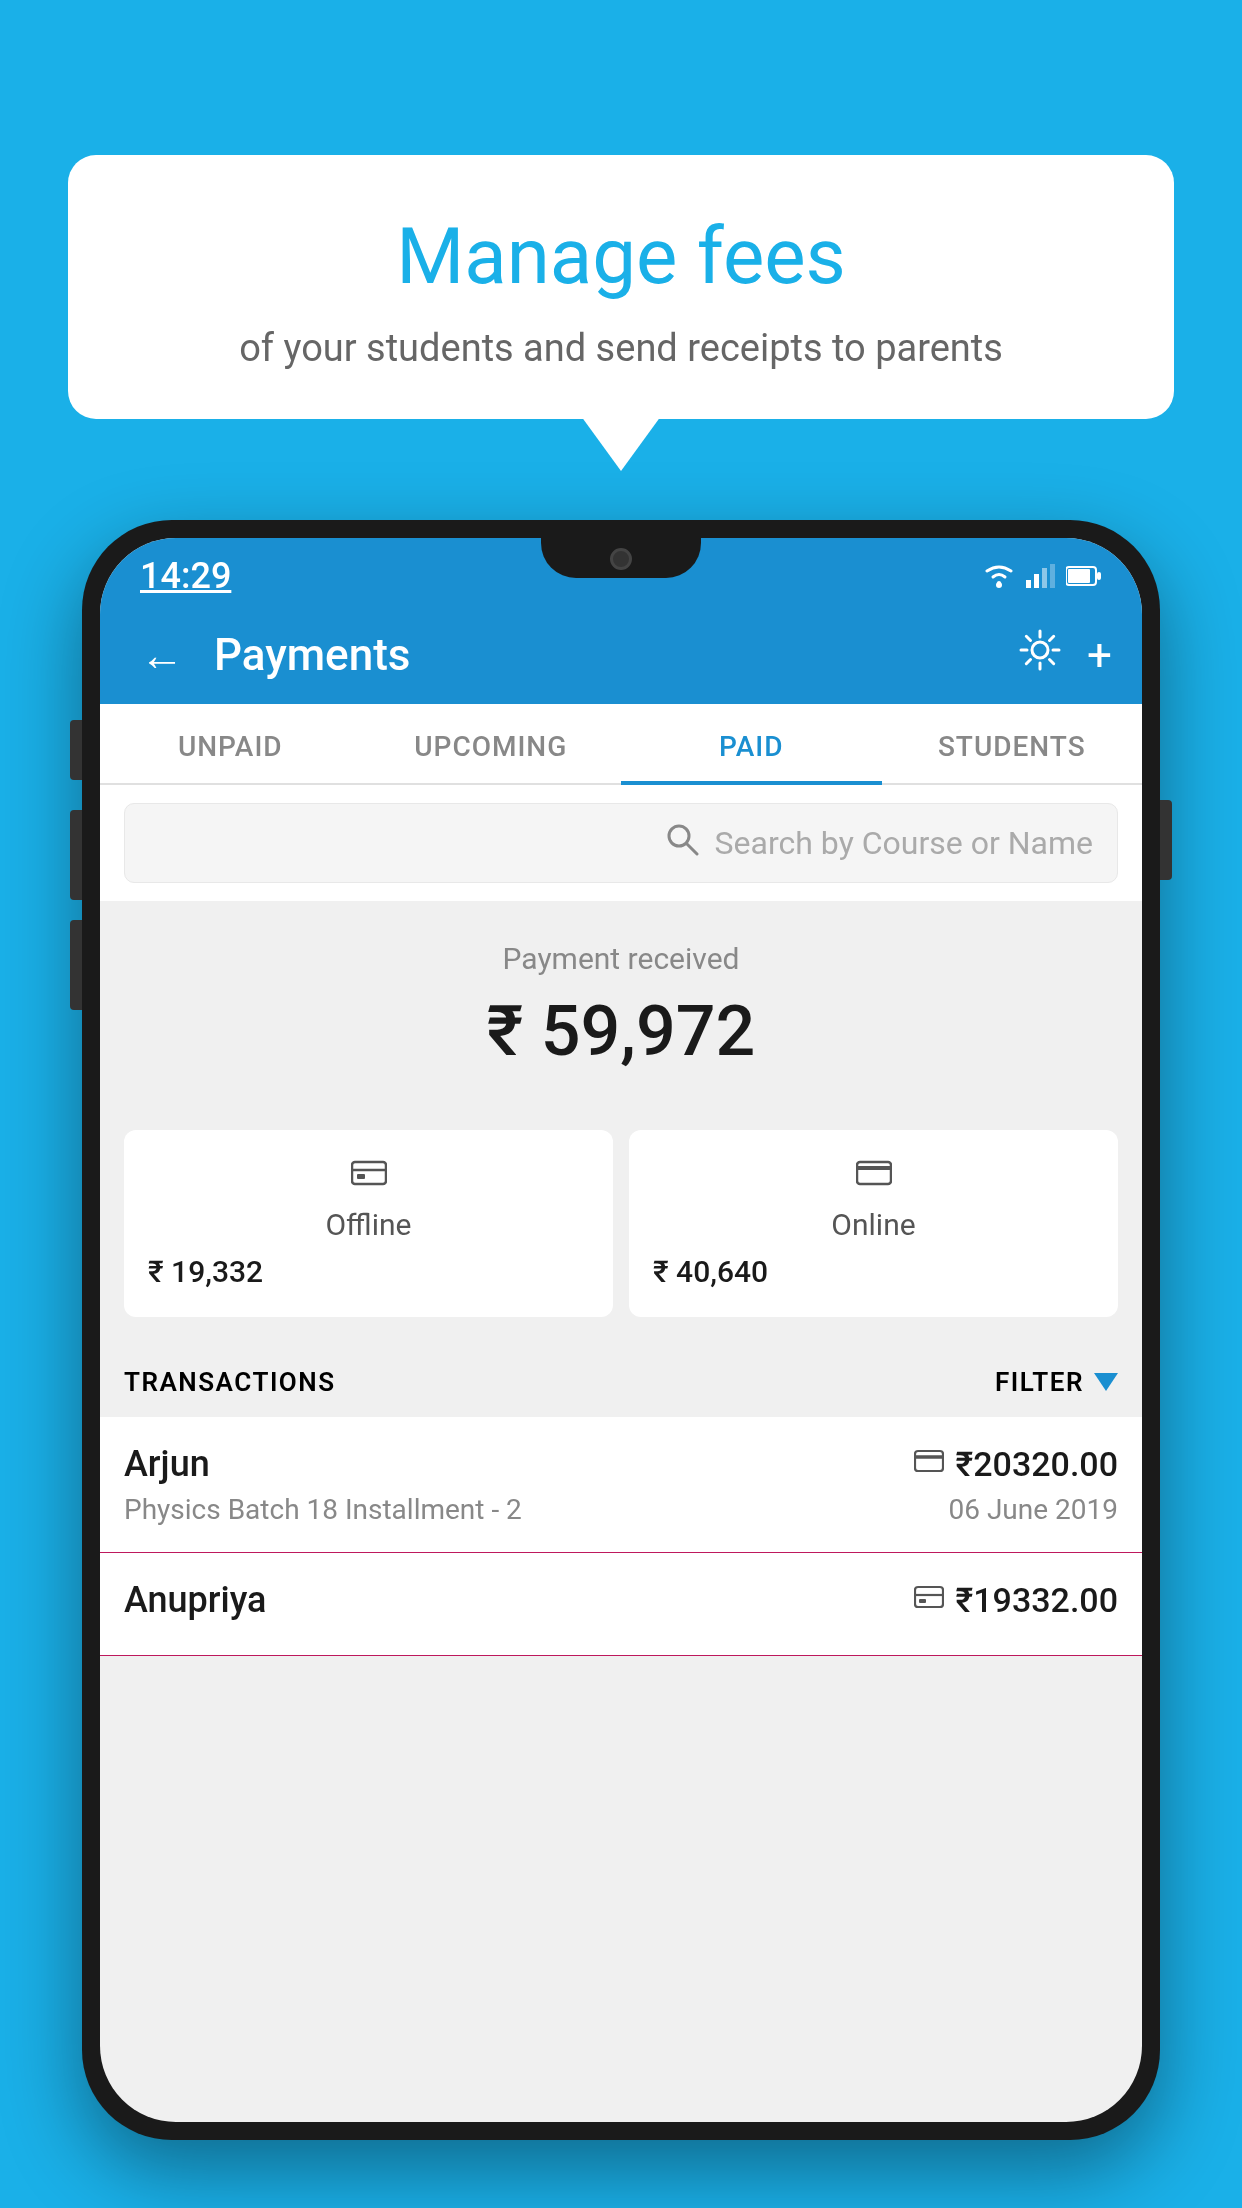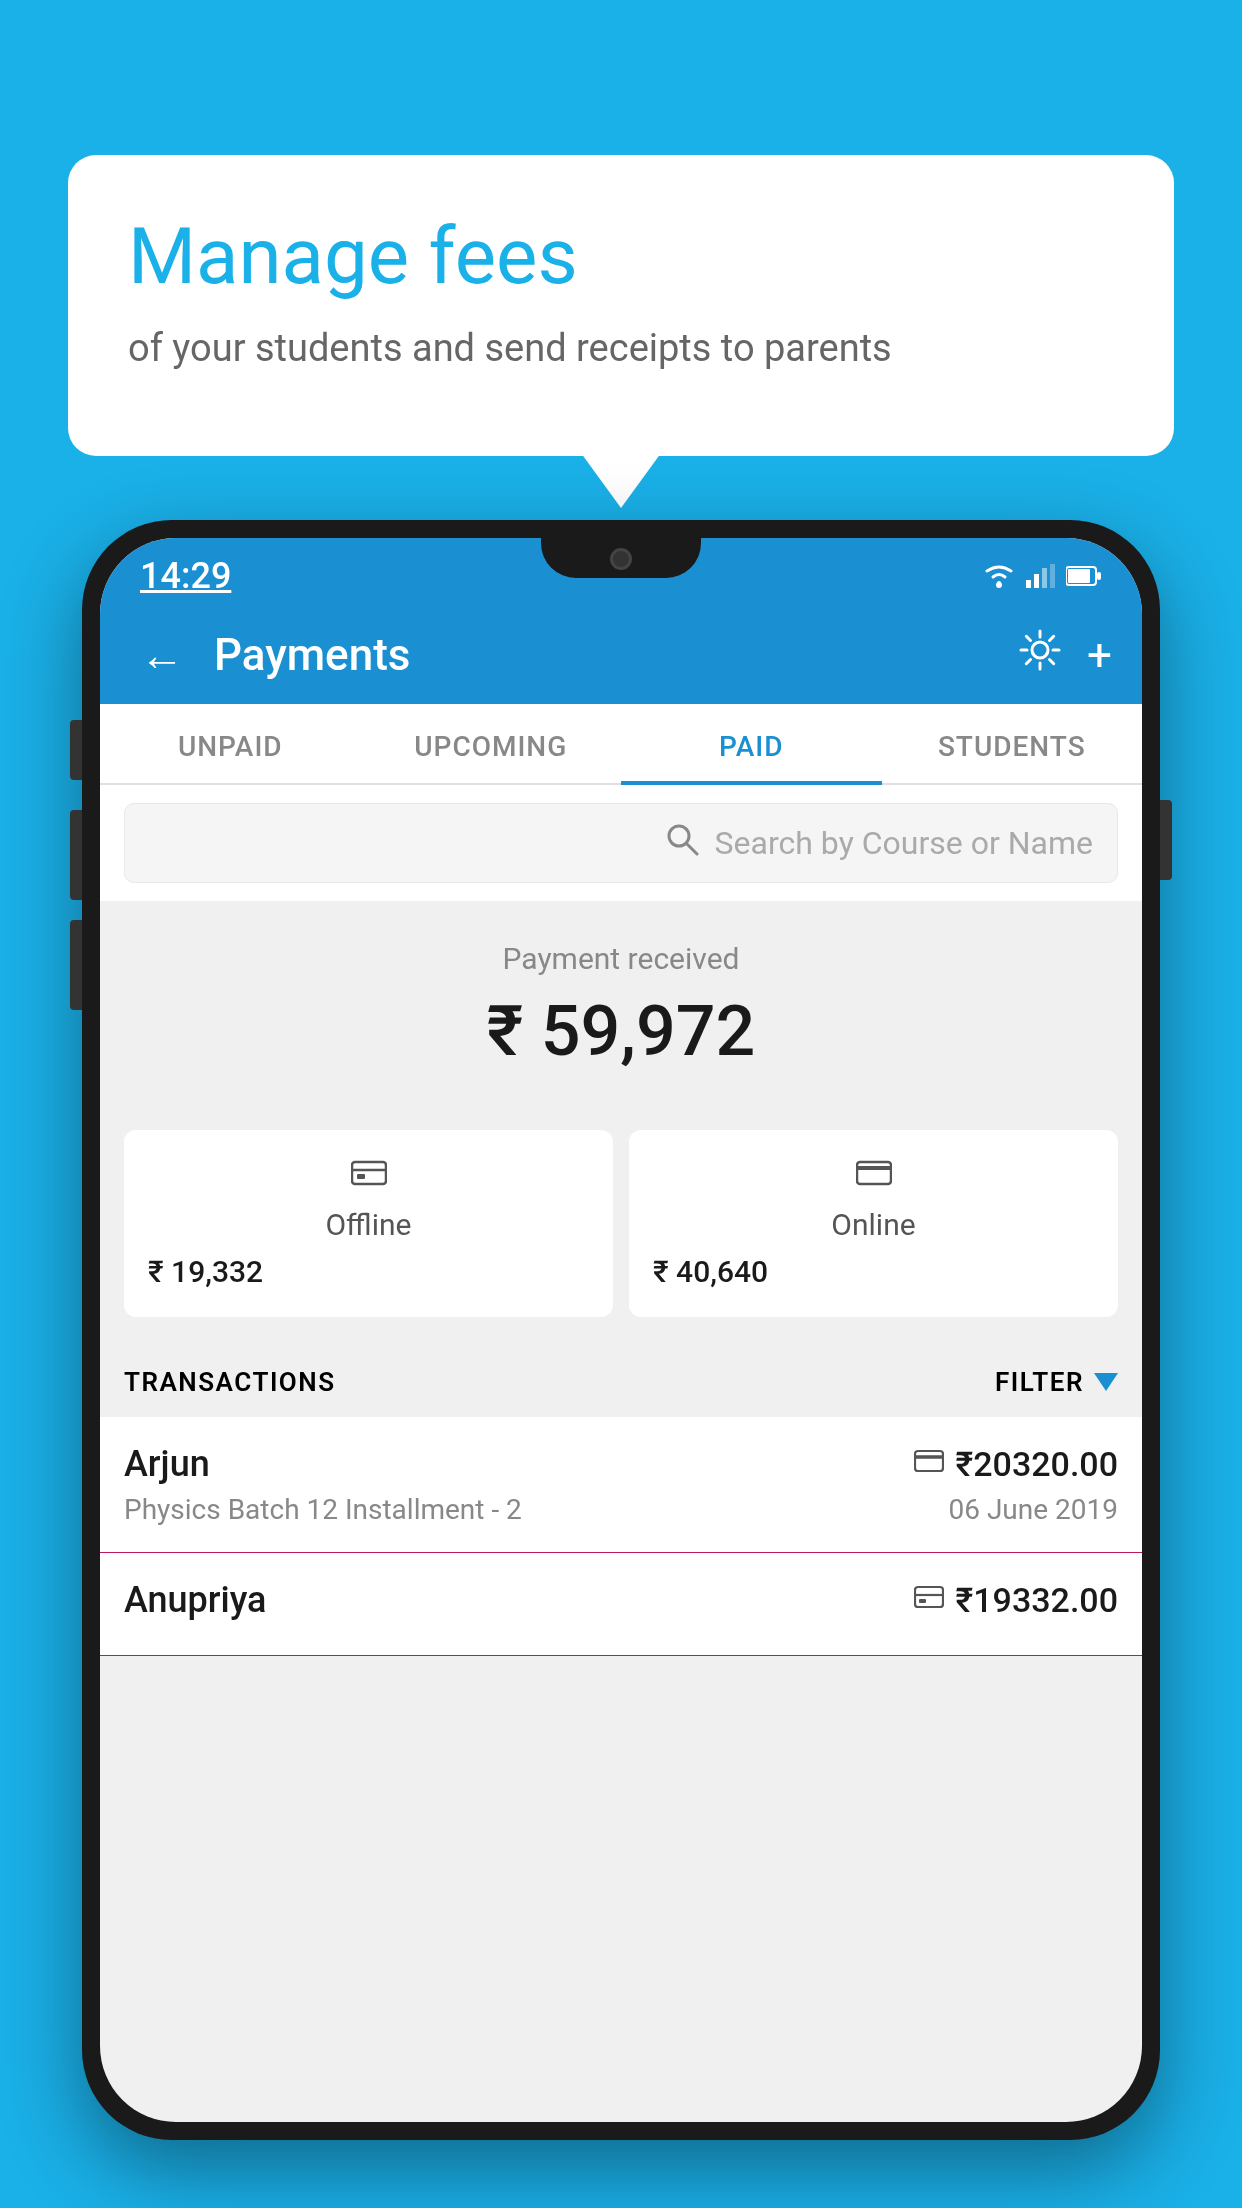--- a/index.html
+++ b/index.html
@@ -14,21 +14,22 @@
     }
 
     
     .speech-bubble {
       position: absolute;
       top: 155px;
       left: 68px;
       right: 68px;
       background: #ffffff;
       border-radius: 28px;
-      padding: 55px 60px 81px;
+      padding: 55px 60px 44px;
+      text-align: center;
     }
     .speech-bubble::after {
       content: '';
       position: absolute;
       bottom: -52px;
       left: 50%;
       transform: translateX(-50%);
       width: 0;
       height: 0;
       border-left: 40px solid transparent;
@@ -505,21 +506,21 @@
             <span class="transaction-card-icon">
               <svg width="30" height="24" viewBox="0 0 30 24">
                 <rect x="1" y="2" width="28" height="20" rx="3" stroke="#555" stroke-width="2.2" fill="none"></rect>
                 <line x1="1" y1="8" x2="29" y2="8" stroke="#555" stroke-width="3.5"></line>
               </svg>
             </span>
             <span class="transaction-amount">₹20320.00</span>
           </div>
         </div>
         <div class="transaction-bottom">
-          <span class="transaction-course">Physics Batch 12 Installment - 2</span>
+          <span class="transaction-course">Physics Batch 18 Installment - 2</span>
           <span class="transaction-date">06 June 2019</span>
         </div>
       </div>
 
       <div class="transaction-row">
         <div class="transaction-top">
           <span class="transaction-name">Anupriya</span>
           <div class="transaction-amount-wrap">
             <span class="transaction-card-icon">
               <svg width="30" height="24" viewBox="0 0 30 24">

